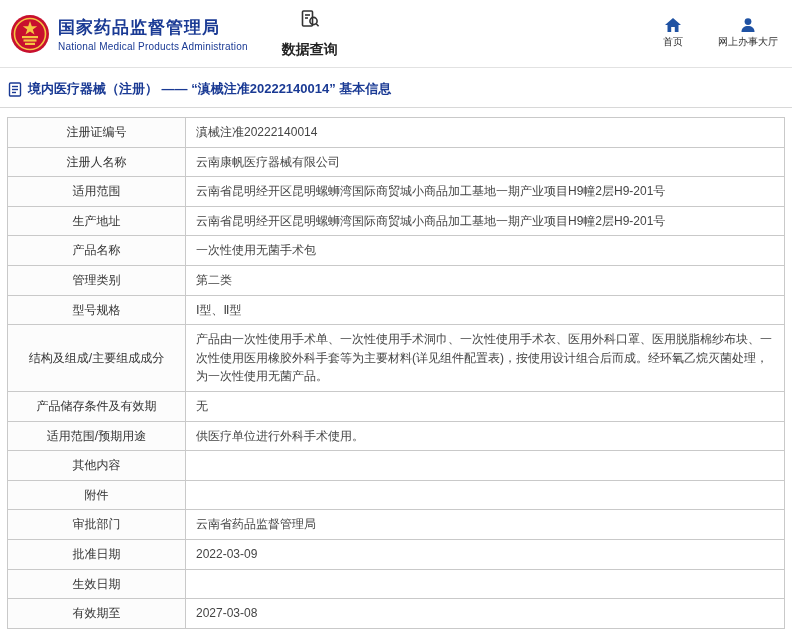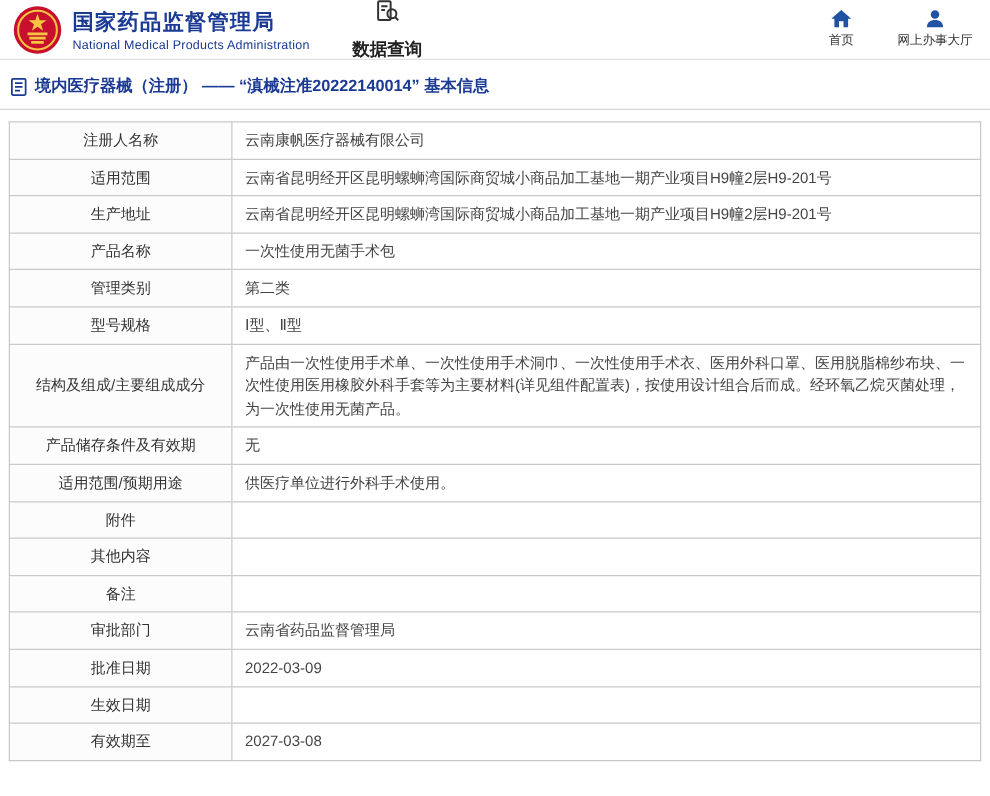--- a/index.html
+++ b/index.html
@@ -5,21 +5,21 @@
   * { margin:0; padding:0; box-sizing:border-box; }
   html,body { background:#ffffff; }
   body {
     width:792px;
     font-family:"Liberation Sans","DejaVu Sans",sans-serif;
     color:#333;
     font-size:12px;
   }
   
   .site-header{
-    height:48px;
+    height:68px;
     display:flex;
     align-items:center;
     padding:0 14px 0 10px;
     border-bottom:1px solid #e2e2e2;
     background:#fff;
   }
   .brand{ display:flex; align-items:center; gap:8px; }
   .brand-text .cn{
     font-size:17px; font-weight:bold; color:#1a3a94; letter-spacing:1px;
   }
@@ -132,20 +132,24 @@
       <line x1="4" y1="10.5" x2="8" y2="10.5"></line>
     </svg>
   </span>
   <span>境内医疗器械（注册） —— “滇械注准20222140014” 基本信息</span>
 </div>
 
 <div class="table-wrap">
   <table class="info-table">
     <tbody>
       <tr>
+          <td class="lbl">注册证编号</td>
+          <td class="val">滇械注准20222140014</td>
+        </tr>
+      <tr>
           <td class="lbl">注册人名称</td>
           <td class="val">云南康帆医疗器械有限公司</td>
         </tr>
       <tr>
           <td class="lbl">适用范围</td>
           <td class="val">云南省昆明经开区昆明螺蛳湾国际商贸城小商品加工基地一期产业项目H9幢2层H9-201号</td>
         </tr>
       <tr>
           <td class="lbl">生产地址</td>
           <td class="val">云南省昆明经开区昆明螺蛳湾国际商贸城小商品加工基地一期产业项目H9幢2层H9-201号</td>
@@ -168,29 +172,25 @@
         </tr>
       <tr>
           <td class="lbl">产品储存条件及有效期</td>
           <td class="val">无</td>
         </tr>
       <tr>
           <td class="lbl">适用范围/预期用途</td>
           <td class="val">供医疗单位进行外科手术使用。</td>
         </tr>
       <tr>
-          <td class="lbl">附件</td>
-          <td class="val"></td>
-        </tr>
-      <tr>
           <td class="lbl">其他内容</td>
           <td class="val"></td>
         </tr>
       <tr>
-          <td class="lbl">备注</td>
+          <td class="lbl">附件</td>
           <td class="val"></td>
         </tr>
       <tr>
           <td class="lbl">审批部门</td>
           <td class="val">云南省药品监督管理局</td>
         </tr>
       <tr>
           <td class="lbl">批准日期</td>
           <td class="val">2022-03-09</td>
         </tr>

